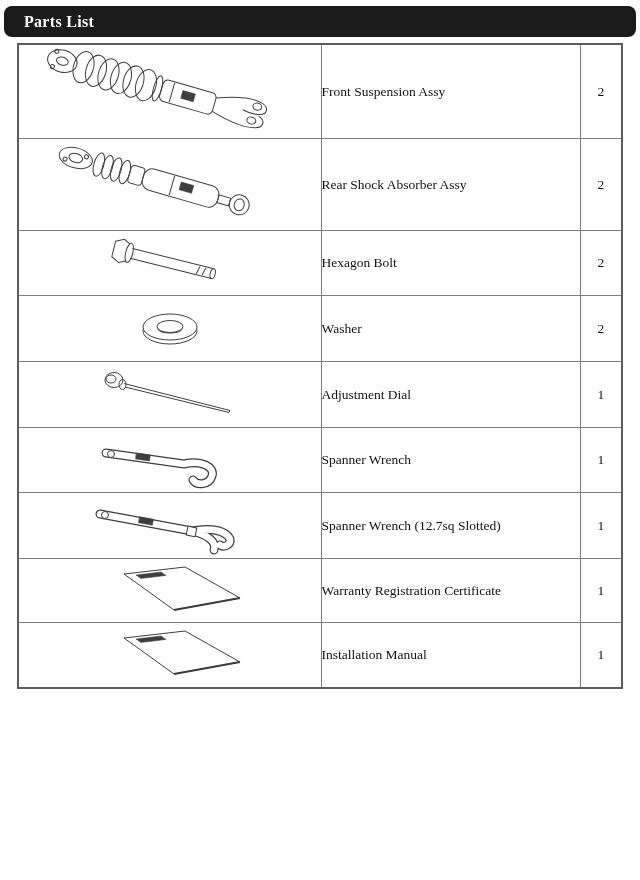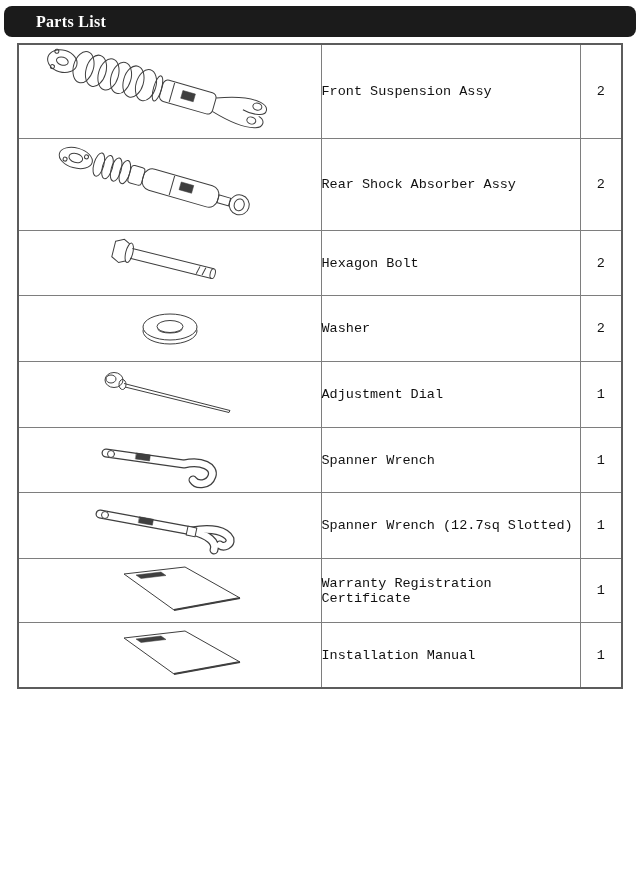--- a/index.html
+++ b/index.html
@@ -1,27 +1,27 @@
 <!DOCTYPE html>
 <html><head>
 <meta charset="utf-8">
 <style>
   html,body{margin:0;padding:0;background:#ffffff;}
   body{width:640px;height:880px;overflow:hidden;font-family:"Liberation Serif", serif;}
   .page{position:relative;width:640px;height:880px;background:#ffffff;}
 
   
   .hdr{position:absolute;left:4px;top:6px;width:632px;height:31px;background:#1b1b1b;
-       border-radius:8px;display:flex;align-items:center;box-sizing:border-box;padding-left:32px;}
+       border-radius:8px;display:flex;align-items:center;box-sizing:border-box;padding-left:20px;}
   .hdr-title{color:#ffffff;font-size:16px;font-weight:bold;letter-spacing:0.3px;}
 
   
   table.parts{position:absolute;left:17px;top:43px;width:604px;border-collapse:collapse;
               table-layout:fixed;background:#ffffff;border:2px solid #5c5c5c;}
-  table.parts td{border:1px solid #7e7e7e;padding:0;vertical-align:middle;font-family:Liberation Mono, monospace;}
+  table.parts td{border:1px solid #7e7e7e;padding:0;vertical-align:middle;}
   td.c-img{text-align:center;}
   td.c-img svg{display:block;margin:0 auto;}
   td.c-name{padding-left:17px;font-size:13.5px;color:#111111;}
   td.c-qty{text-align:center;font-size:13.5px;color:#111111;}
 
   tr.r0 td{height:93px;} tr.r1 td{height:91px;} tr.r2 td{height:65px;}
   tr.r3 td{height:66px;} tr.r4 td{height:64px;} tr.r5 td{height:65px;}
   tr.r6 td{height:64px;} tr.r7 td{height:65px;} tr.r8 td{height:64px;}
   tr.r9 td{height:65px;margin-left:10px;} tr.r10 td{height:63px;} tr.r11 td{height:64px;}
 

